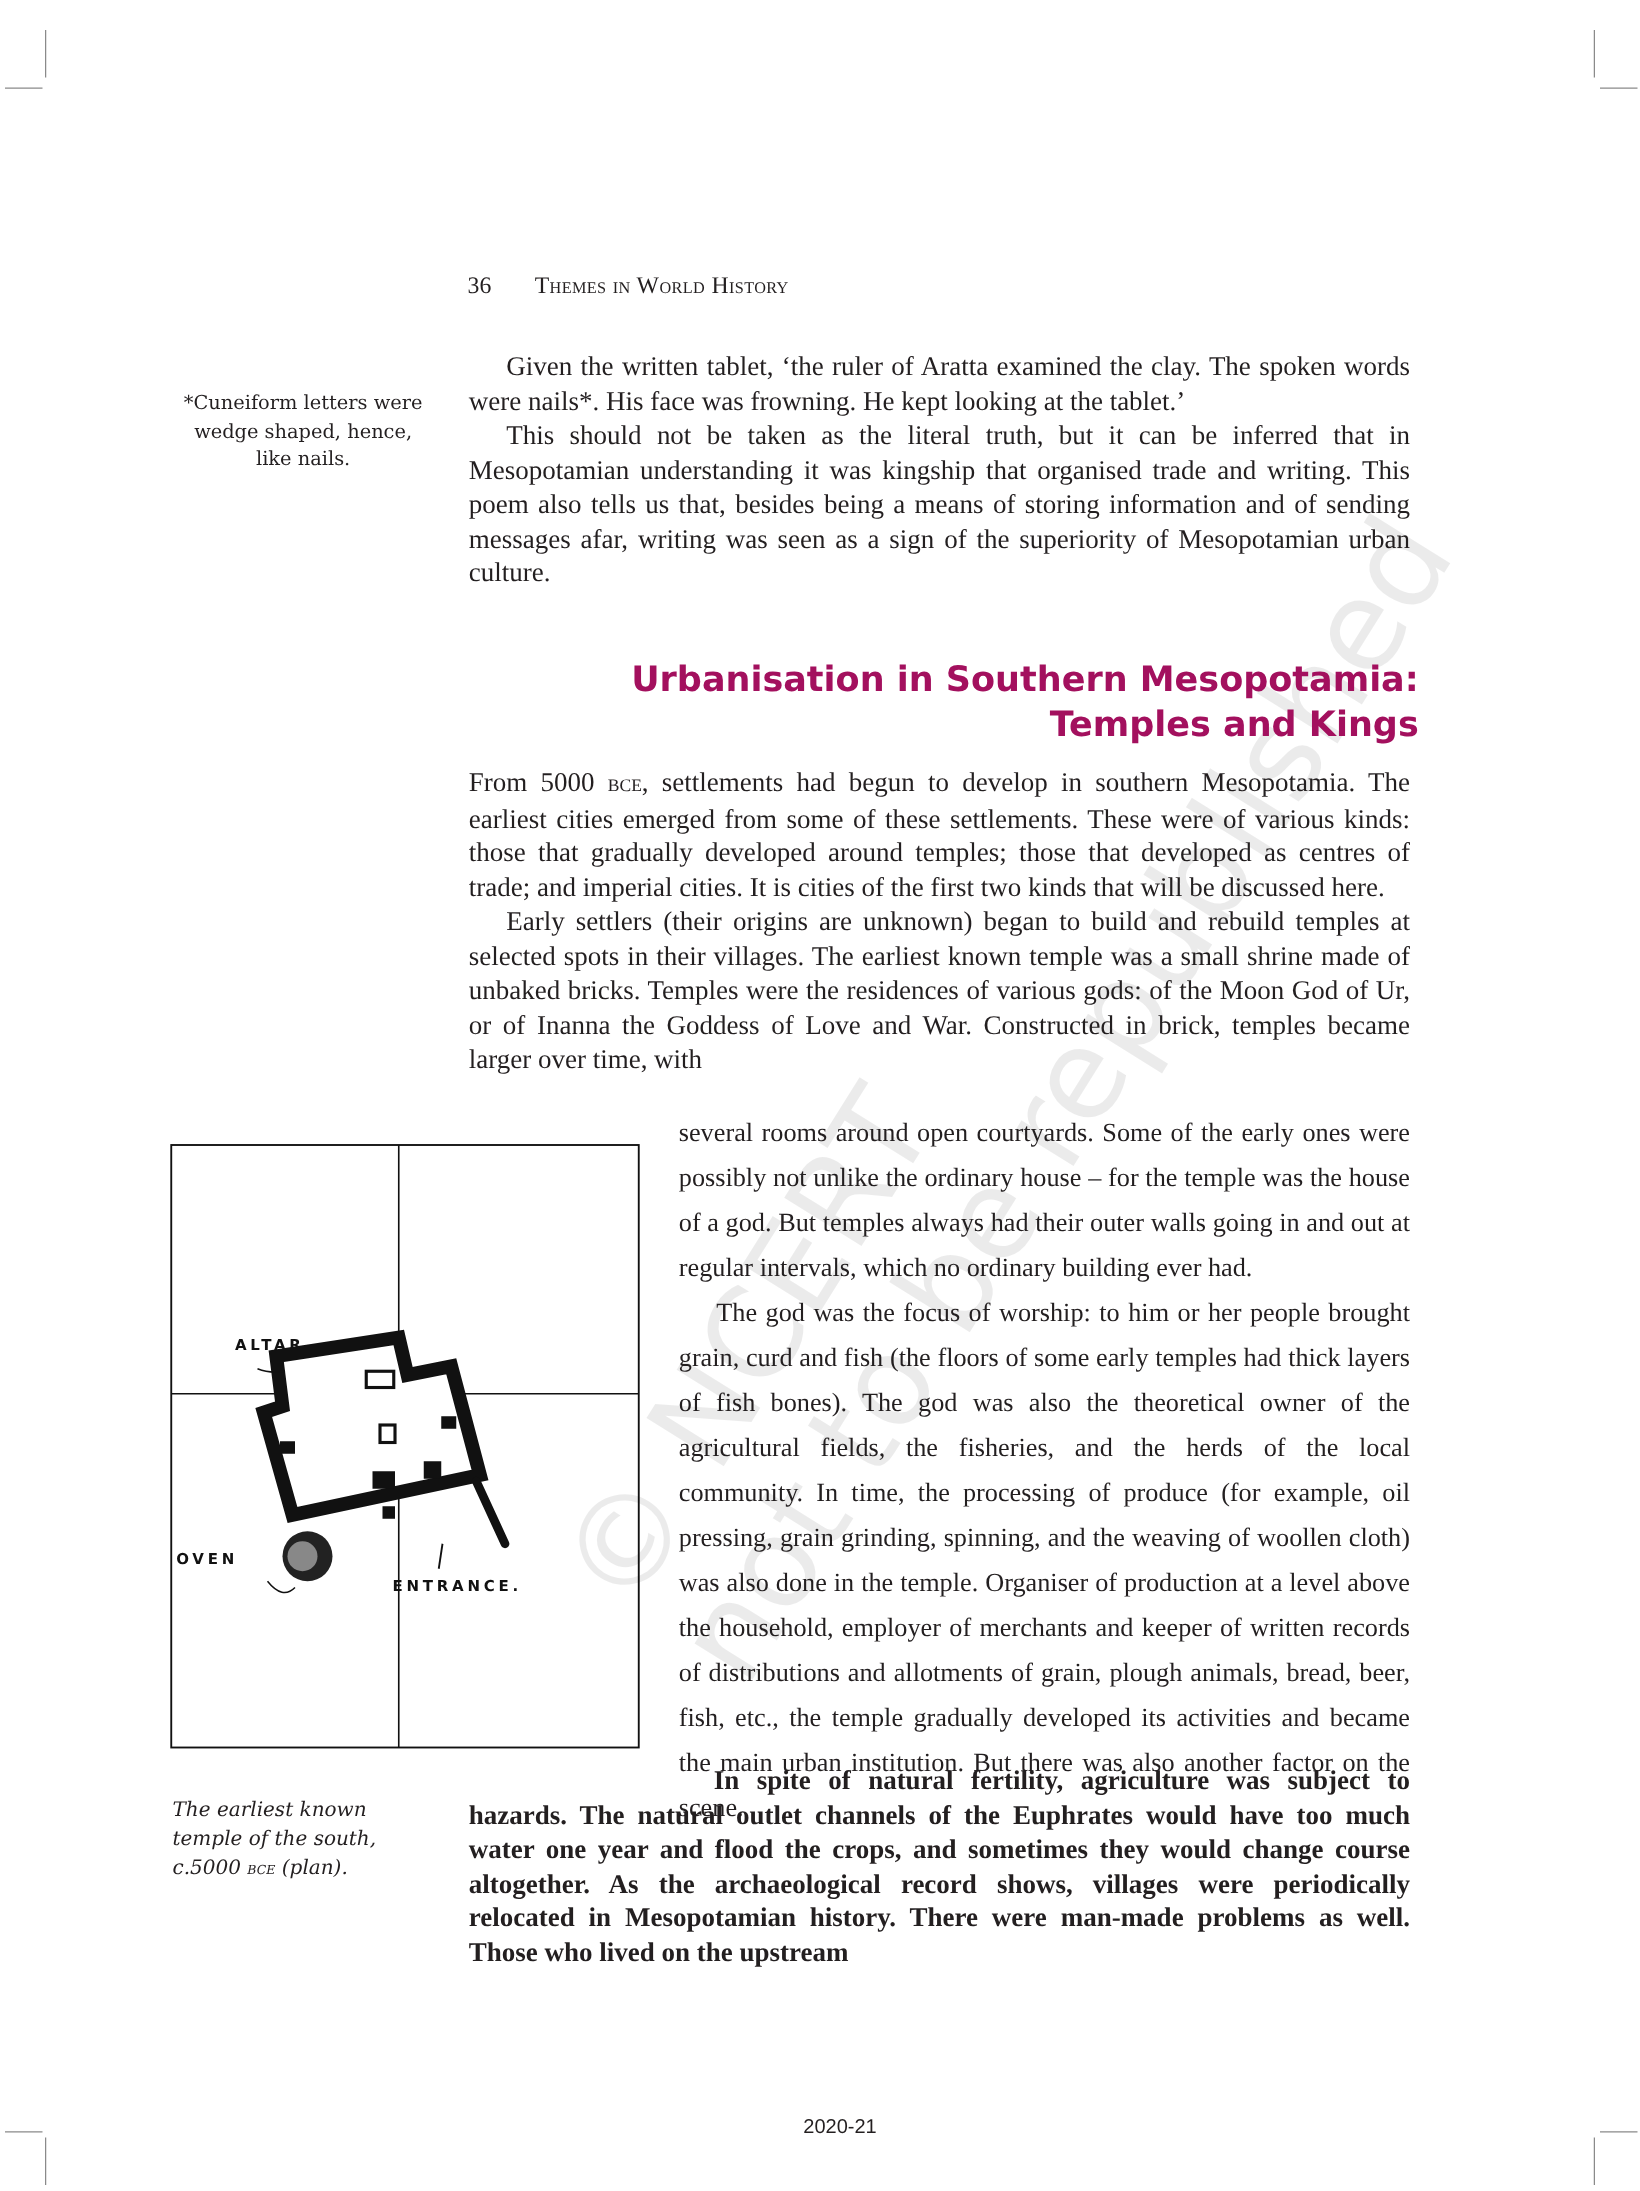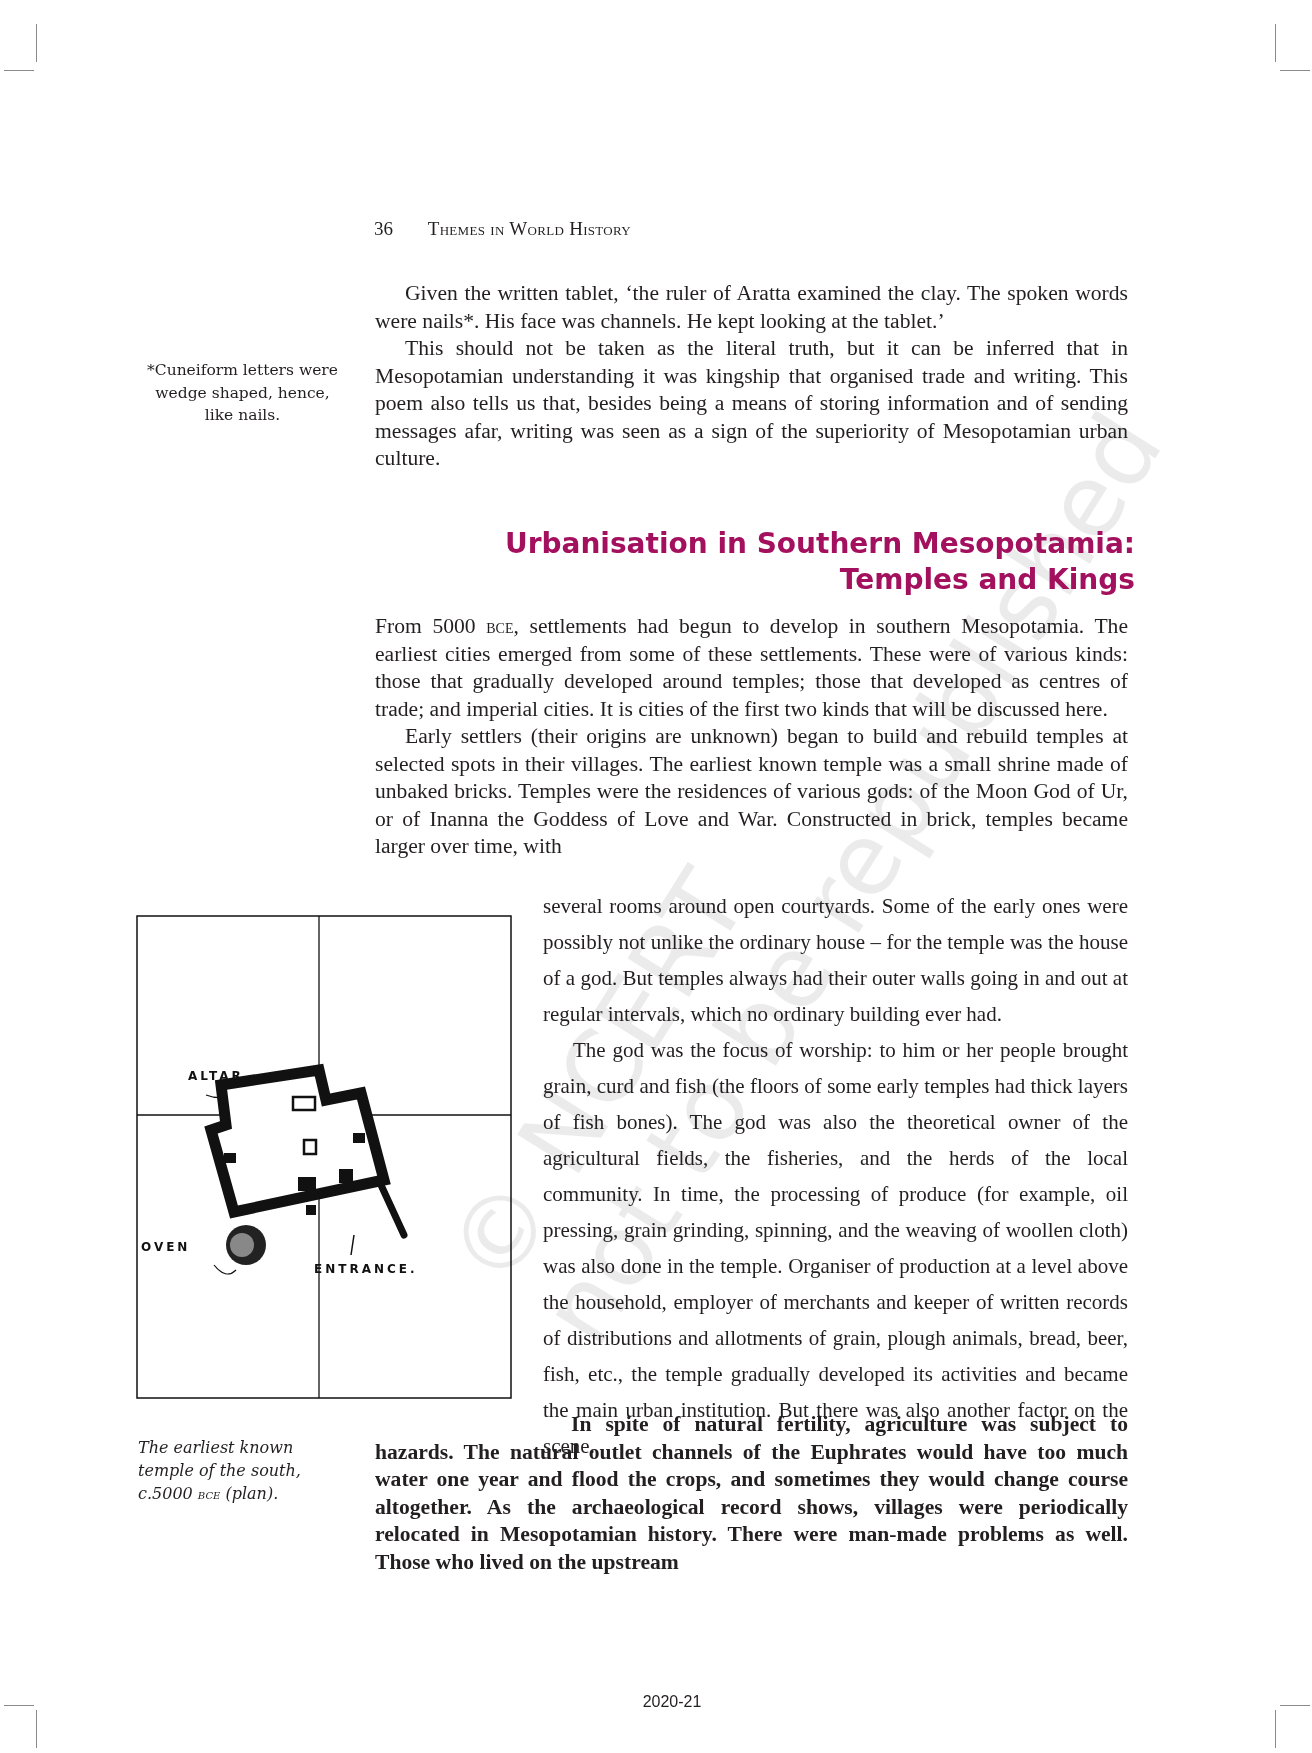--- a/index.html
+++ b/index.html
@@ -8,21 +8,21 @@
   .crop { position: absolute; background: #8a8a8a; }
   .crop.v { width: 1px; height: 38px; }
   .crop.h { height: 1px; width: 30px; }
 
   .running-head { position: absolute; left: 374px; top: 218px; font-size: 19px;
                   font-family: "Liberation Serif", serif; color: #231f20; white-space: nowrap; }
   .running-head .pg { margin-right: 30px; }
   .running-head .title { font-variant: small-caps; letter-spacing: 0.3px; }
 
   .margin-note { position: absolute; left: 140px; width: 205px; text-align: center;
-                 font-family: "DejaVu Serif", serif; font-size: 15.5px; line-height: 22.5px; color: #231f20; margin-top: 48px; }
+                 font-family: "DejaVu Serif", serif; font-size: 15.5px; line-height: 22.5px; color: #231f20; }
   .caption { position: absolute; left: 138px; top: 1436px; width: 200px;
              font-family: "DejaVu Serif", serif; font-style: italic; font-size: 16px; line-height: 23px; color: #231f20; }
   .sc { font-variant: small-caps; font-size: 0.9em; }
 
   .body-text { position: absolute; left: 375px; width: 753px;
                font-family: "Liberation Serif", serif; font-size: 21.6px; line-height: 27.5px;
                text-align: justify; color: #231f20; }
   .body-text p { margin: 0; text-indent: 30px; }
   .body-text p.noindent { text-indent: 0; }
 
@@ -70,21 +70,21 @@
 </div>
 
 <div class="running-head">
   <span class="pg">36</span>
   <span class="title">Themes in World History</span>
 </div>
 
 <div class="margin-note" style="top:311px;">*Cuneiform letters were wedge shaped, hence, like nails.</div>
 
 <div class="body-text" style="top:280px;">
-  <p>Given the written tablet, ‘the ruler of Aratta examined the clay. The spoken words were nails*. His face was channels. He kept looking at the tablet.’</p>
+  <p>Given the written tablet, ‘the ruler of Aratta examined the clay. The spoken words were nails*. His face was frowning. He kept looking at the tablet.’</p>
   <p>This should not be taken as the literal truth, but it can be inferred that in Mesopotamian understanding it was kingship that organised trade and writing. This poem also tells us that, besides being a means of storing information and of sending messages afar, writing was seen as a sign of the superiority of Mesopotamian urban culture.</p>
 </div>
 
 <h2 class="section-heading">
   <span>Urbanisation in Southern Mesopotamia:</span><br>
   <span>Temples and Kings</span>
 </h2>
 
 <div class="body-text" style="top:613px;">
   <p class="noindent"><span>From 5000 </span><span class="sc">bce</span><span>, settlements had begun to develop in southern Mesopotamia. The earliest cities emerged from some of these settlements. These were of various kinds: those that gradually developed around temples; those that developed as centres of trade; and imperial cities. It is cities of the first two kinds that will be discussed here.</span></p>

